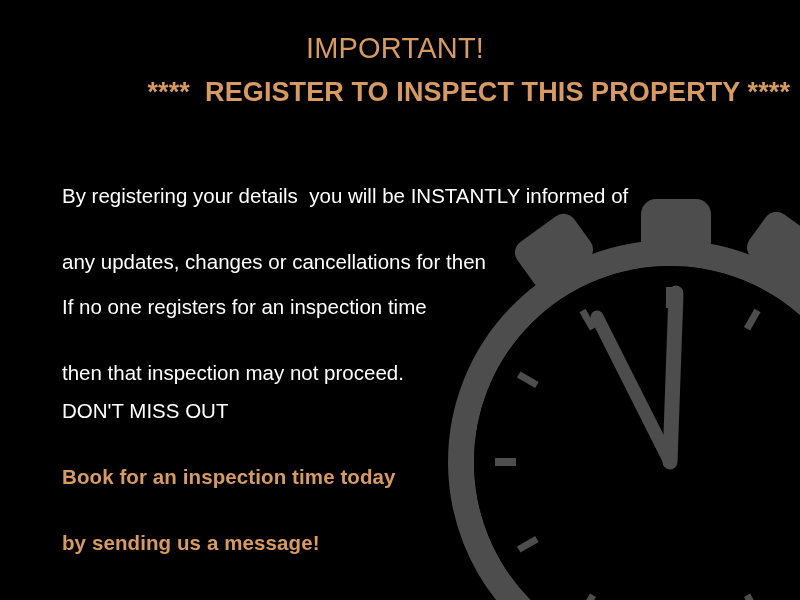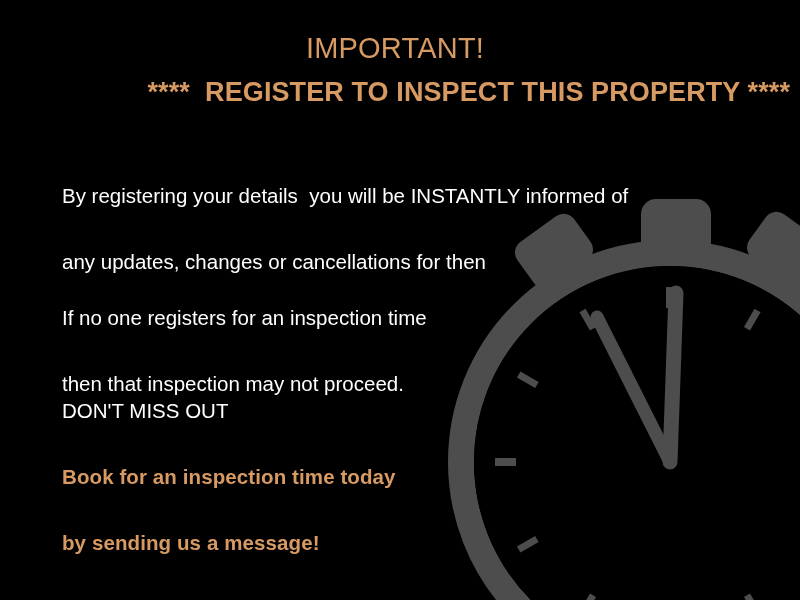--- a/index.html
+++ b/index.html
@@ -73,21 +73,21 @@
     color: #ffffff;
     white-space: pre;
   }
   .body-line.accent {
     color: #d79a63;
     font-weight: 700;
     letter-spacing: 0.1px;
   }
 
   #para-1 { top: 145px; }
-  #para-2 { top: 267px; }
+  #para-2 { top: 256px; }
   #para-3 { top: 360px; }
 </style>
 </head>
 <body>
 
 <div id="slide">
 
   <svg id="clock-graphic" viewBox="0 0 800 600">
     <defs>
       <clipPath id="slideClip">

